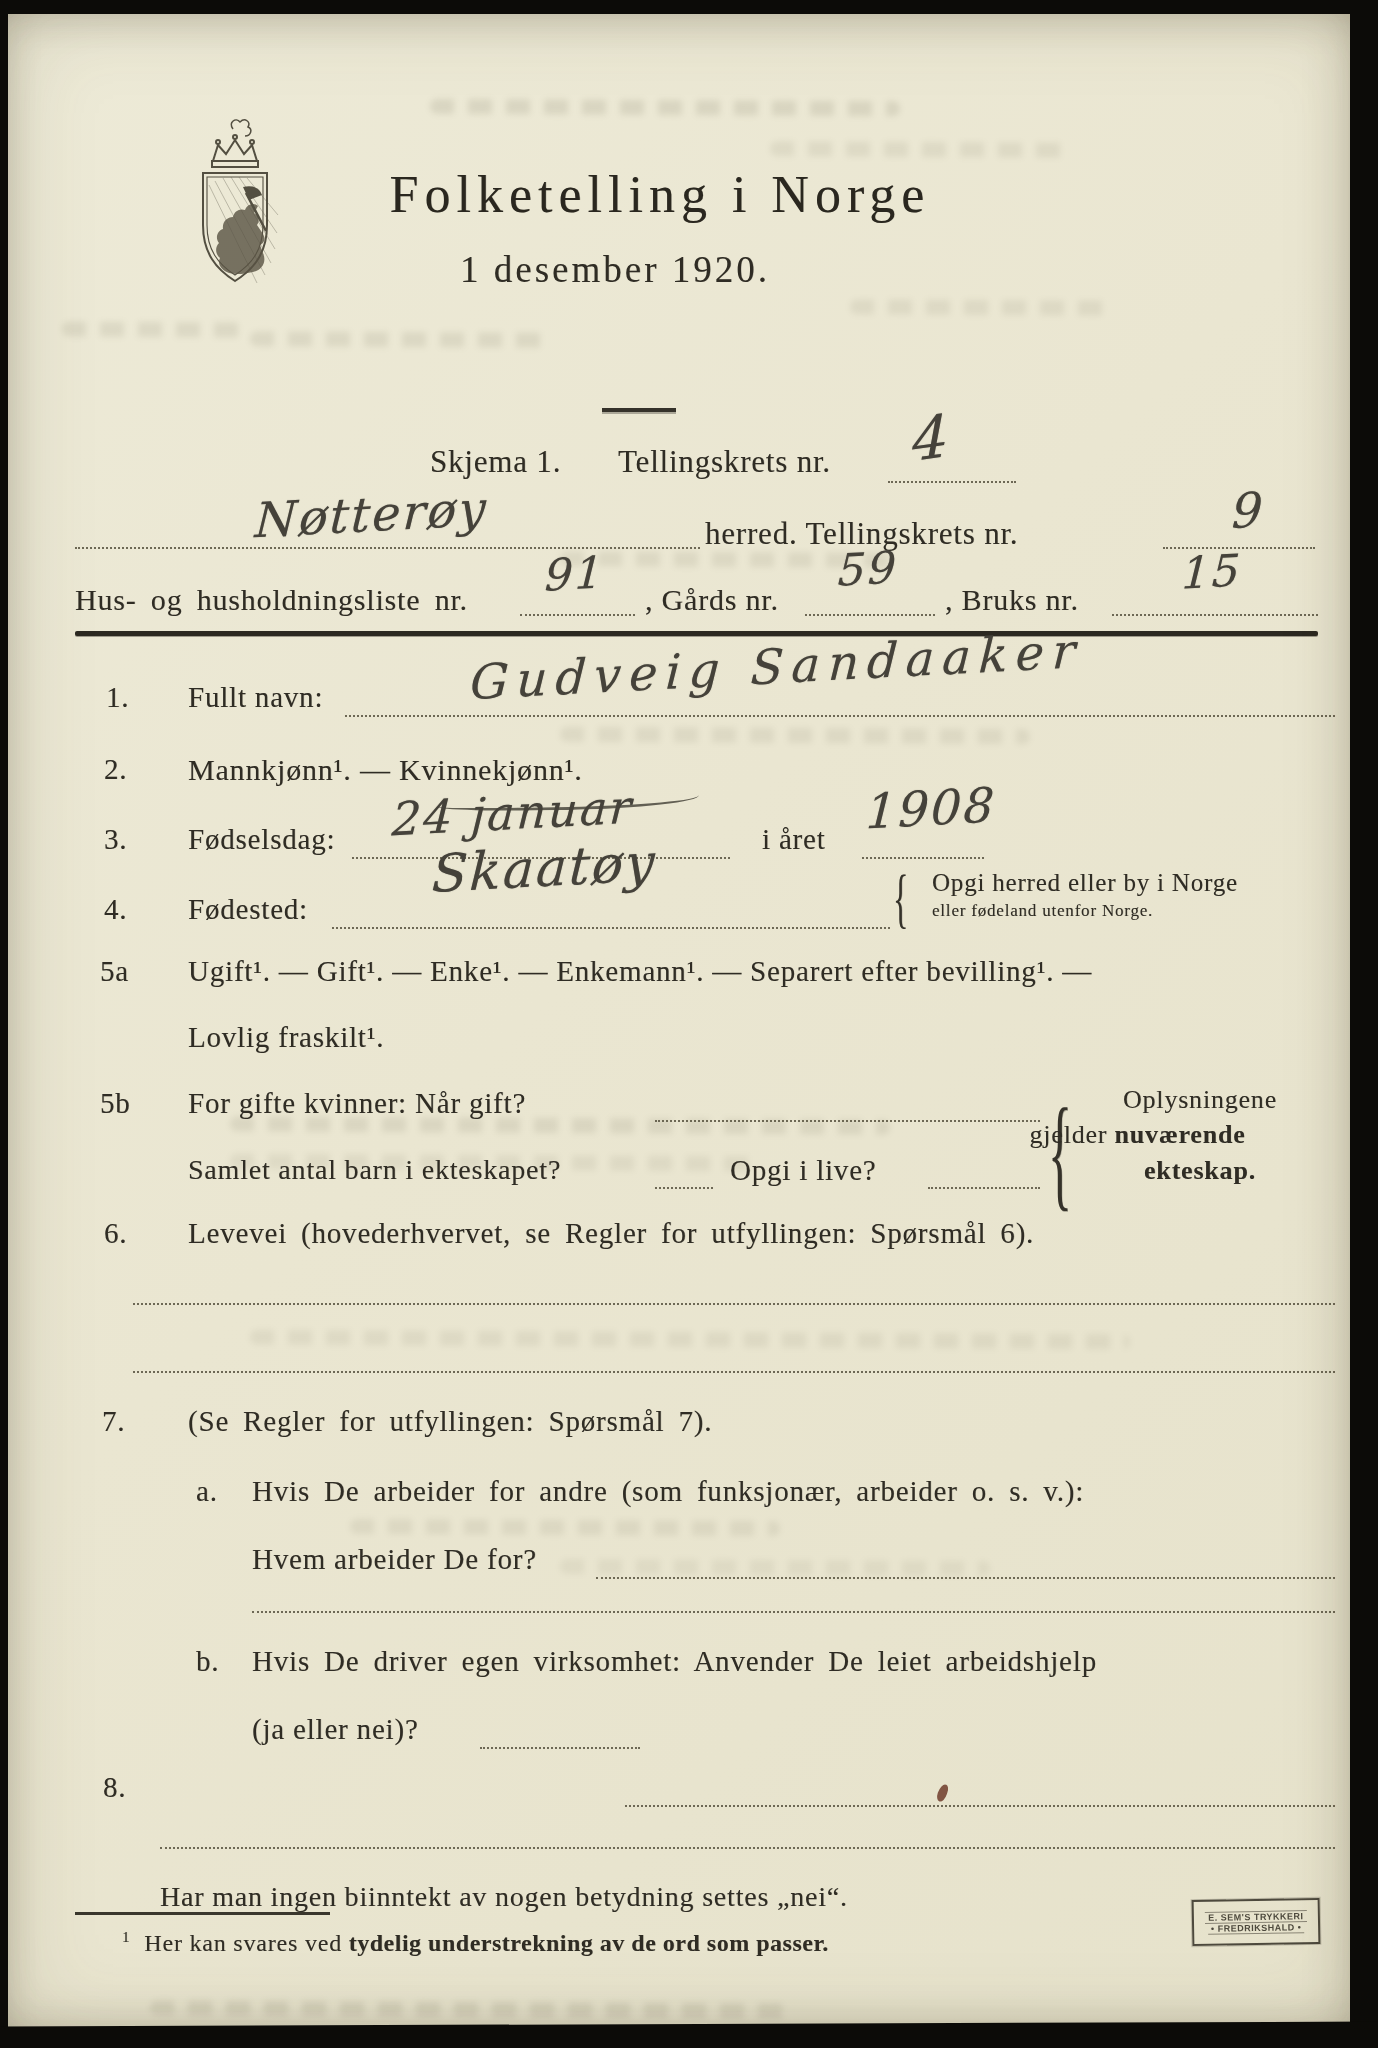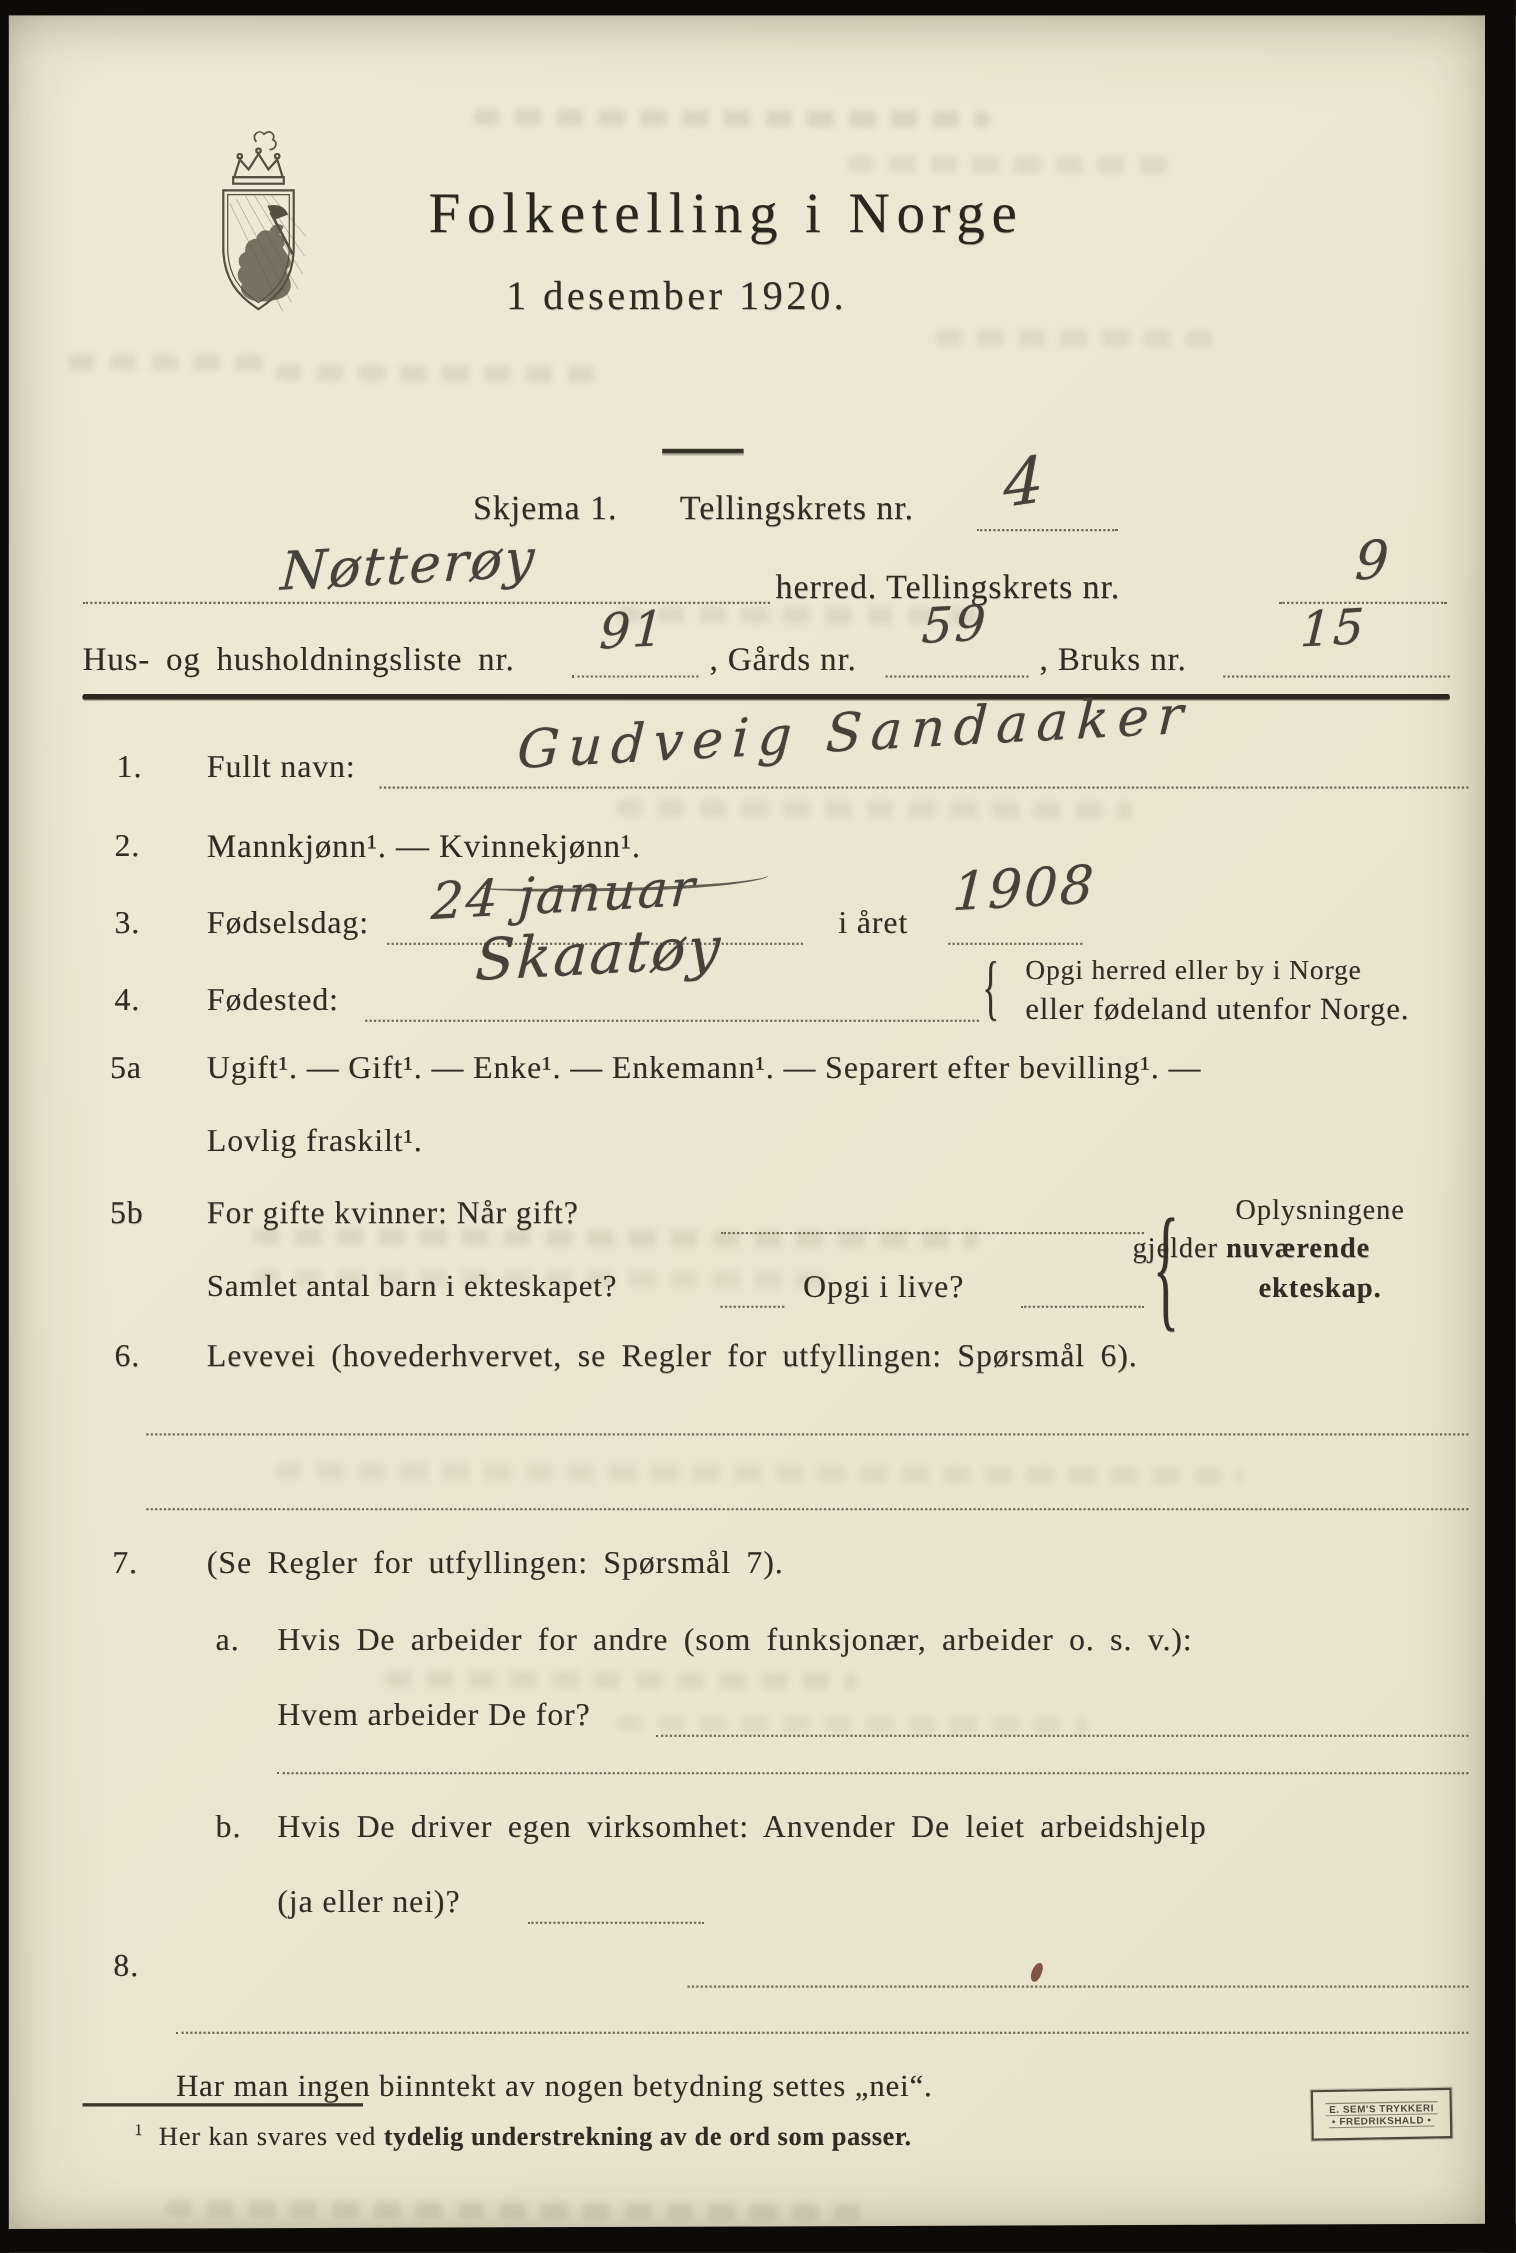--- a/index.html
+++ b/index.html
@@ -73,21 +73,21 @@
   #q3-hand-day{left:392px;top:786px;font-size:46px;}
   #q3-year-label{left:762px;top:822px;}
   #q3-dots2{left:862px;top:857px;width:122px;}
   #q3-hand-year{left:866px;top:780px;font-size:48px;}
   #q4-no{left:104px;top:892px;}
   #q4-label{left:188px;top:892px;}
   #q4-dots{left:332px;top:927px;width:558px;}
   #q4-hand{left:432px;top:838px;font-size:52px;}
   #q4-brace{left:893px;top:858px;font-size:32px;transform:scaleY(2.05);transform-origin:top;color:#35322a;}
   #q4-note1{left:932px;top:868px;font-size:25px;}
-  #q4-note2{left:932px;top:901px;font-size:28px;}
+  #q4-note2{left:932px;top:901px;font-size:17px;}
   #q5a-no{left:100px;top:954px;}
   #q5a-line1{left:188px;top:954px;}
   #q5a-line2{left:188px;top:1020px;}
   #q5b-no{left:100px;top:1086px;}
   #q5b-q1{left:188px;top:1086px;}
   #q5b-dots1{left:655px;top:1120px;width:385px;}
   #q5b-q2a{left:188px;top:1153px;font-size:28px;}
   #q5b-dots2{left:655px;top:1187px;width:58px;}
   #q5b-q2b{left:730px;top:1153px;}
   #q5b-dots3{left:928px;top:1187px;width:112px;}

